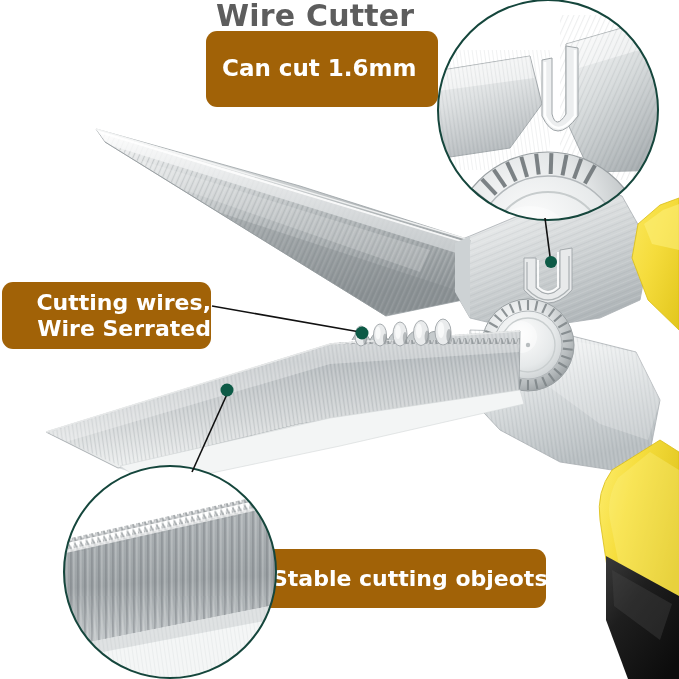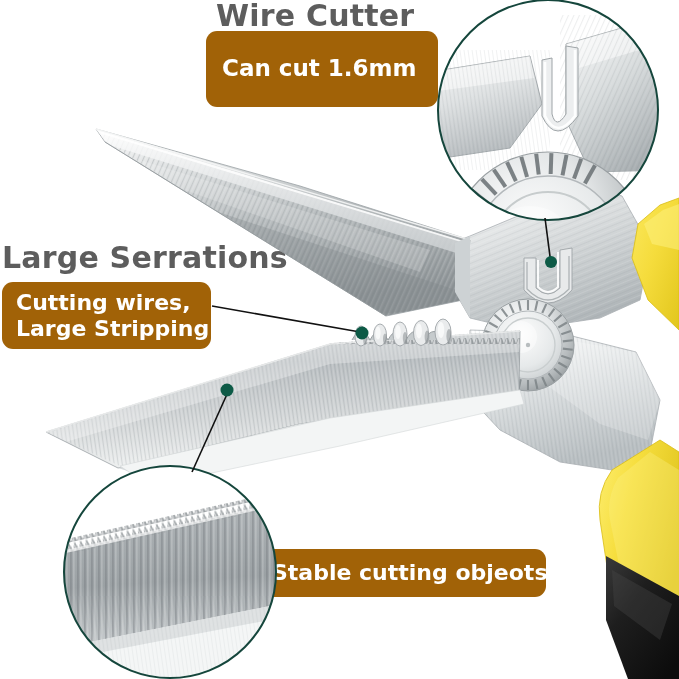--- a/index.html
+++ b/index.html
@@ -11,23 +11,23 @@
   #overlay{z-index:5;}
   .heading{position:absolute;color:#5d5d5d;font-weight:700;letter-spacing:.2px;
            white-space:nowrap;line-height:1;}
   .badge{position:absolute;background:#a16207;color:#ffffff;font-weight:700;
          border-radius:11px;box-sizing:border-box;display:flex;flex-direction:column;
          justify-content:center;}
   .badge .ln{white-space:nowrap;line-height:1.18;}
   #h-wire{left:216px;top:1px;font-size:30px;}
   #b-wire{left:206px;top:31px;width:232px;height:76px;padding:7px 0 7px 16px;font-size:23px;}
   #h-serr{left:2px;top:243px;font-size:30px;}
-  #b-serr{left:2px;top:282px;width:209px;height:67px;padding:5px 0 5px 14px;font-size:22px;}
+  #b-serr{left:2px;top:282px;width:209px;height:67px;padding:5px 0 5px 14px;font-size:22px;align-items:flex-end;}
   #h-blade{left:266px;top:506px;font-size:30px;}
-  #b-blade{left:258px;top:549px;width:288px;height:48px;padding:0 0 0 14px;font-size:22px;}
+  #b-blade{left:258px;top:549px;width:288px;height:59px;padding:0 0 0 14px;font-size:22px;}
 </style>
 </head>
 <body>
 
 <div id="stage">
 
   <svg class="layer" id="artwork" viewBox="0 0 679 679">
     <defs>
 
       <linearGradient id="gUpper" x1="0" y1="0" x2="0.25" y2="1">
@@ -372,23 +372,22 @@
 
     <line x1="192" y1="472" x2="228" y2="392" stroke="#111111" stroke-width="1.6"></line>
     <circle cx="227" cy="390" r="6.5" fill="#0d5a46"></circle>
   </svg>
 
   <div class="heading" id="h-wire">Wire Cutter</div>
   <div class="badge" id="b-wire">
     <span class="ln">Can cut 1.6mm</span>
   </div>
 
-  <div class="heading" id="h-serr">Large Serrations</div>
   <div class="badge" id="b-serr">
     <span class="ln">Cutting wires,</span>
-    <span class="ln">Large Stripping</span>
+    <span class="ln">Wire Serrated</span>
   </div>
 
   <div class="badge" id="b-blade">
     <span class="ln">Stable cutting objeots</span>
   </div>
 
 </div>
 
 </body></html>

